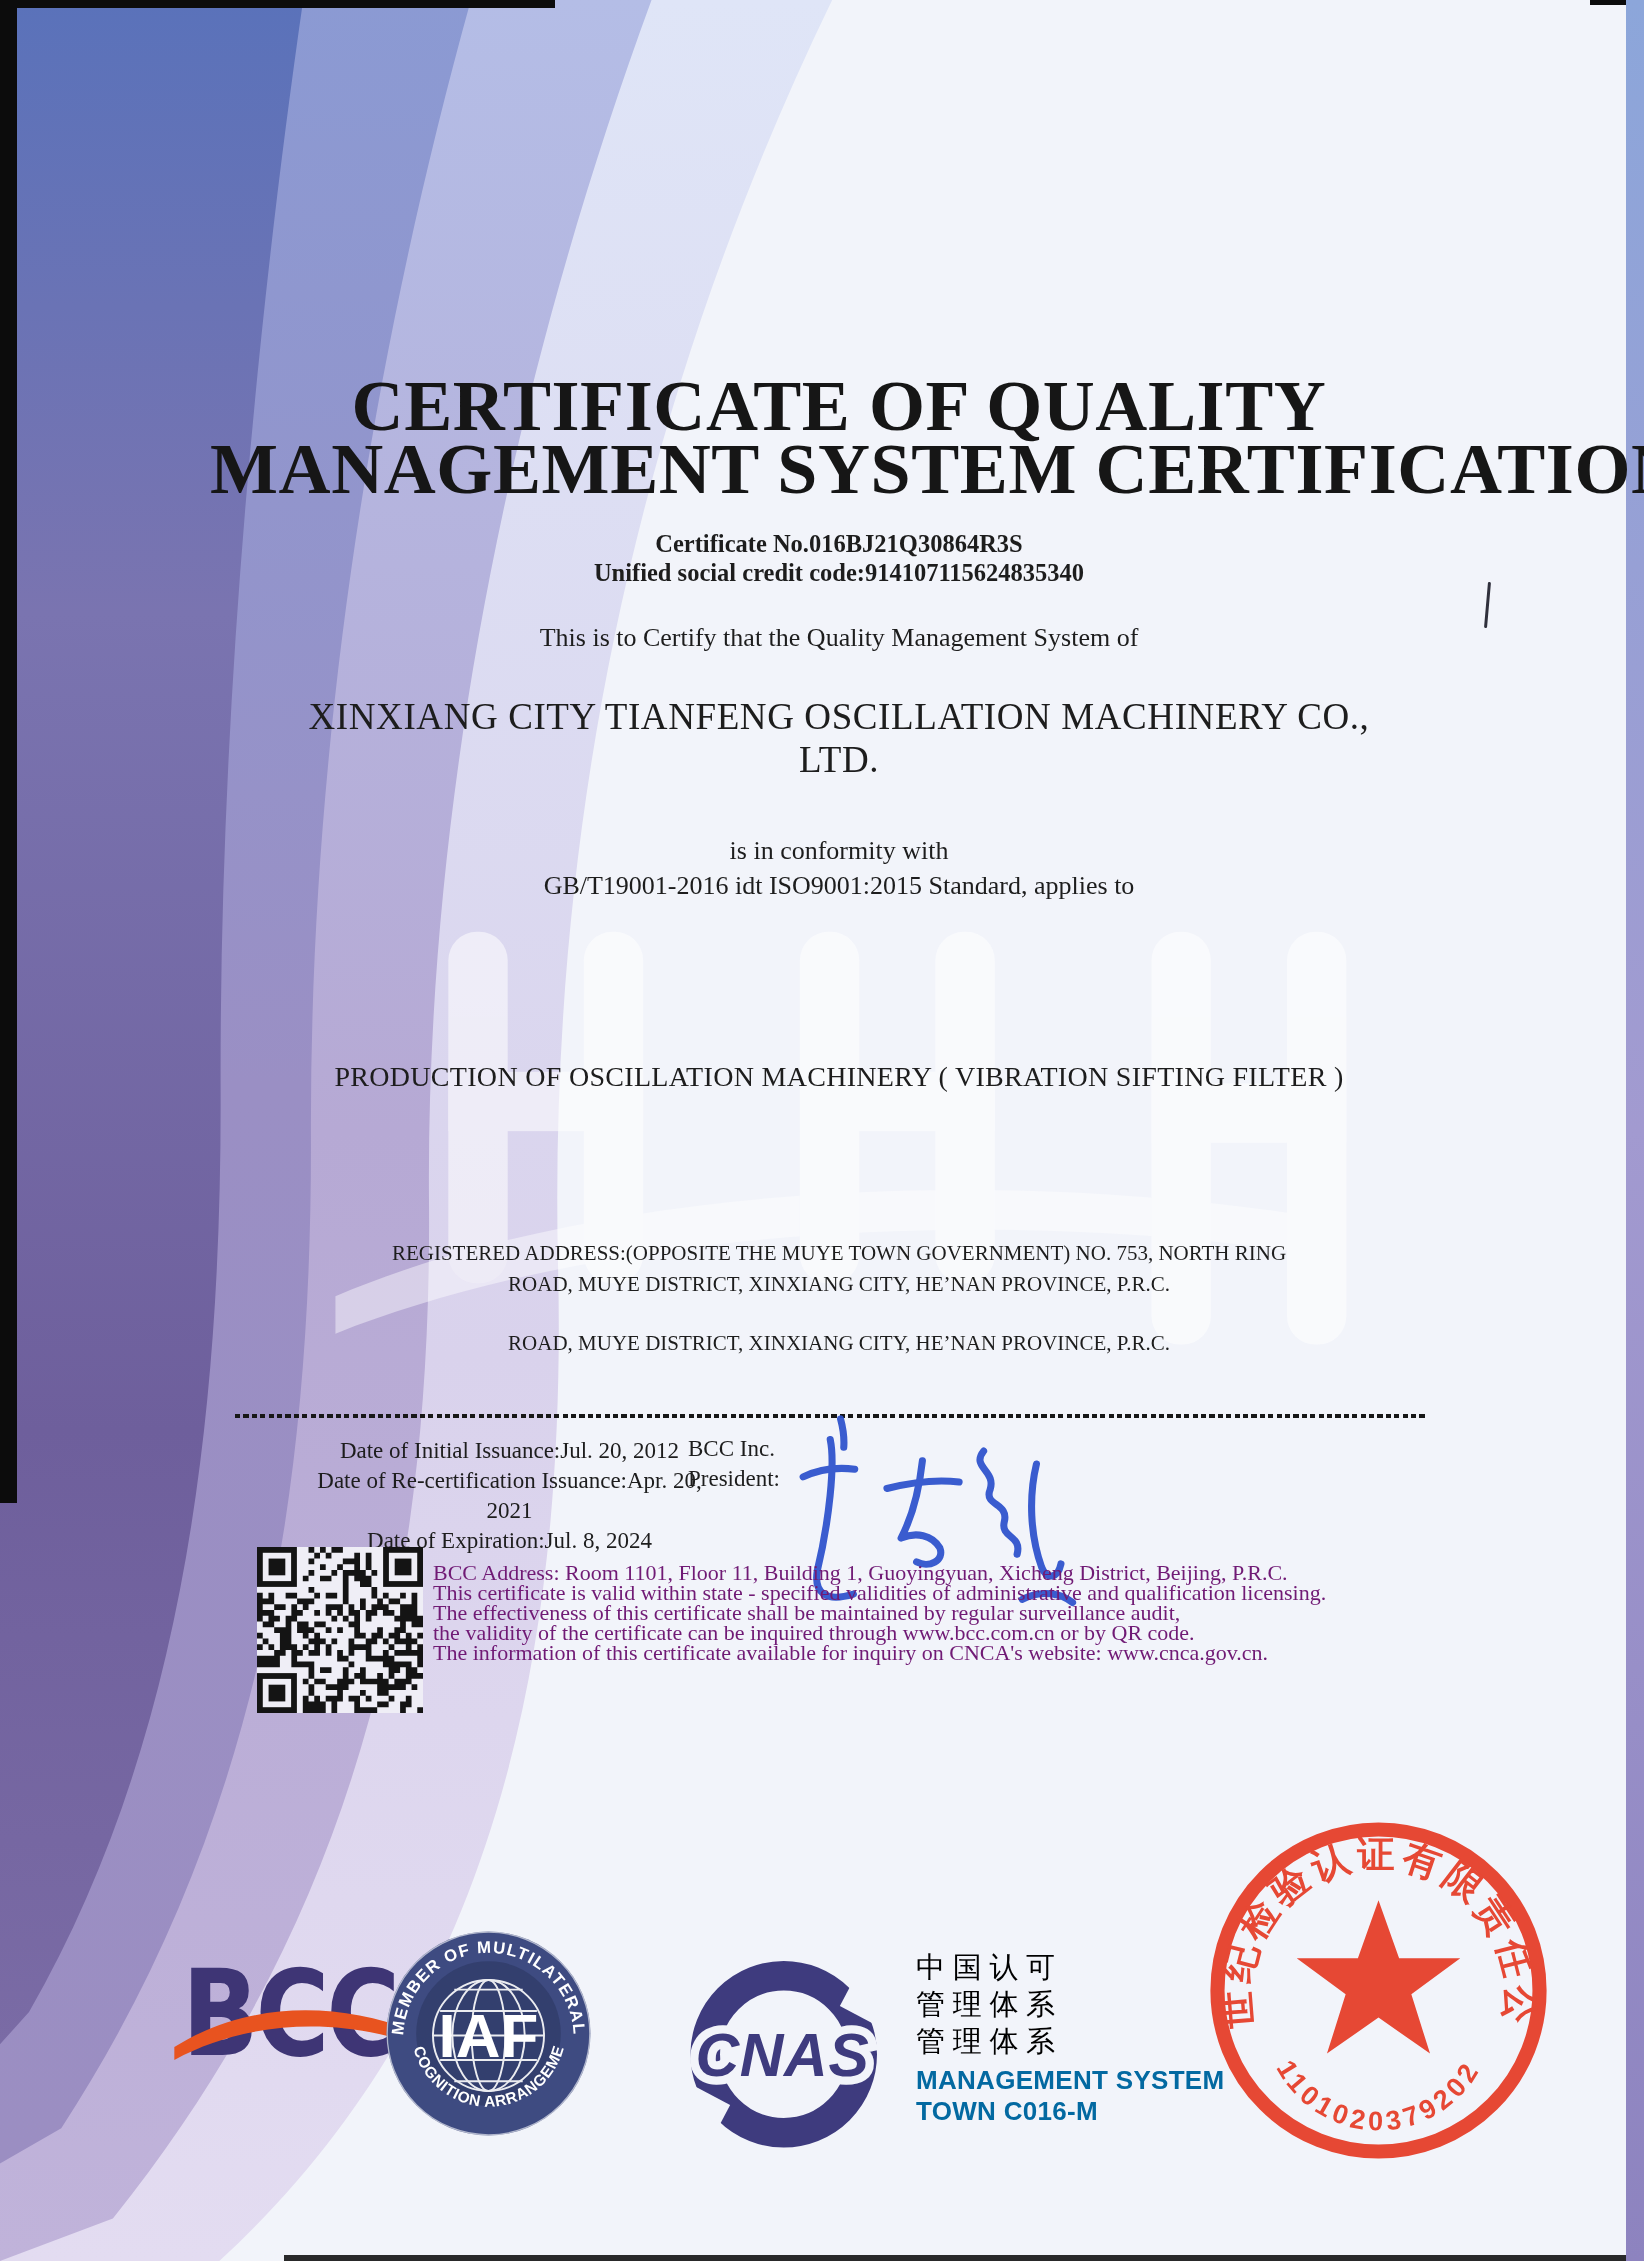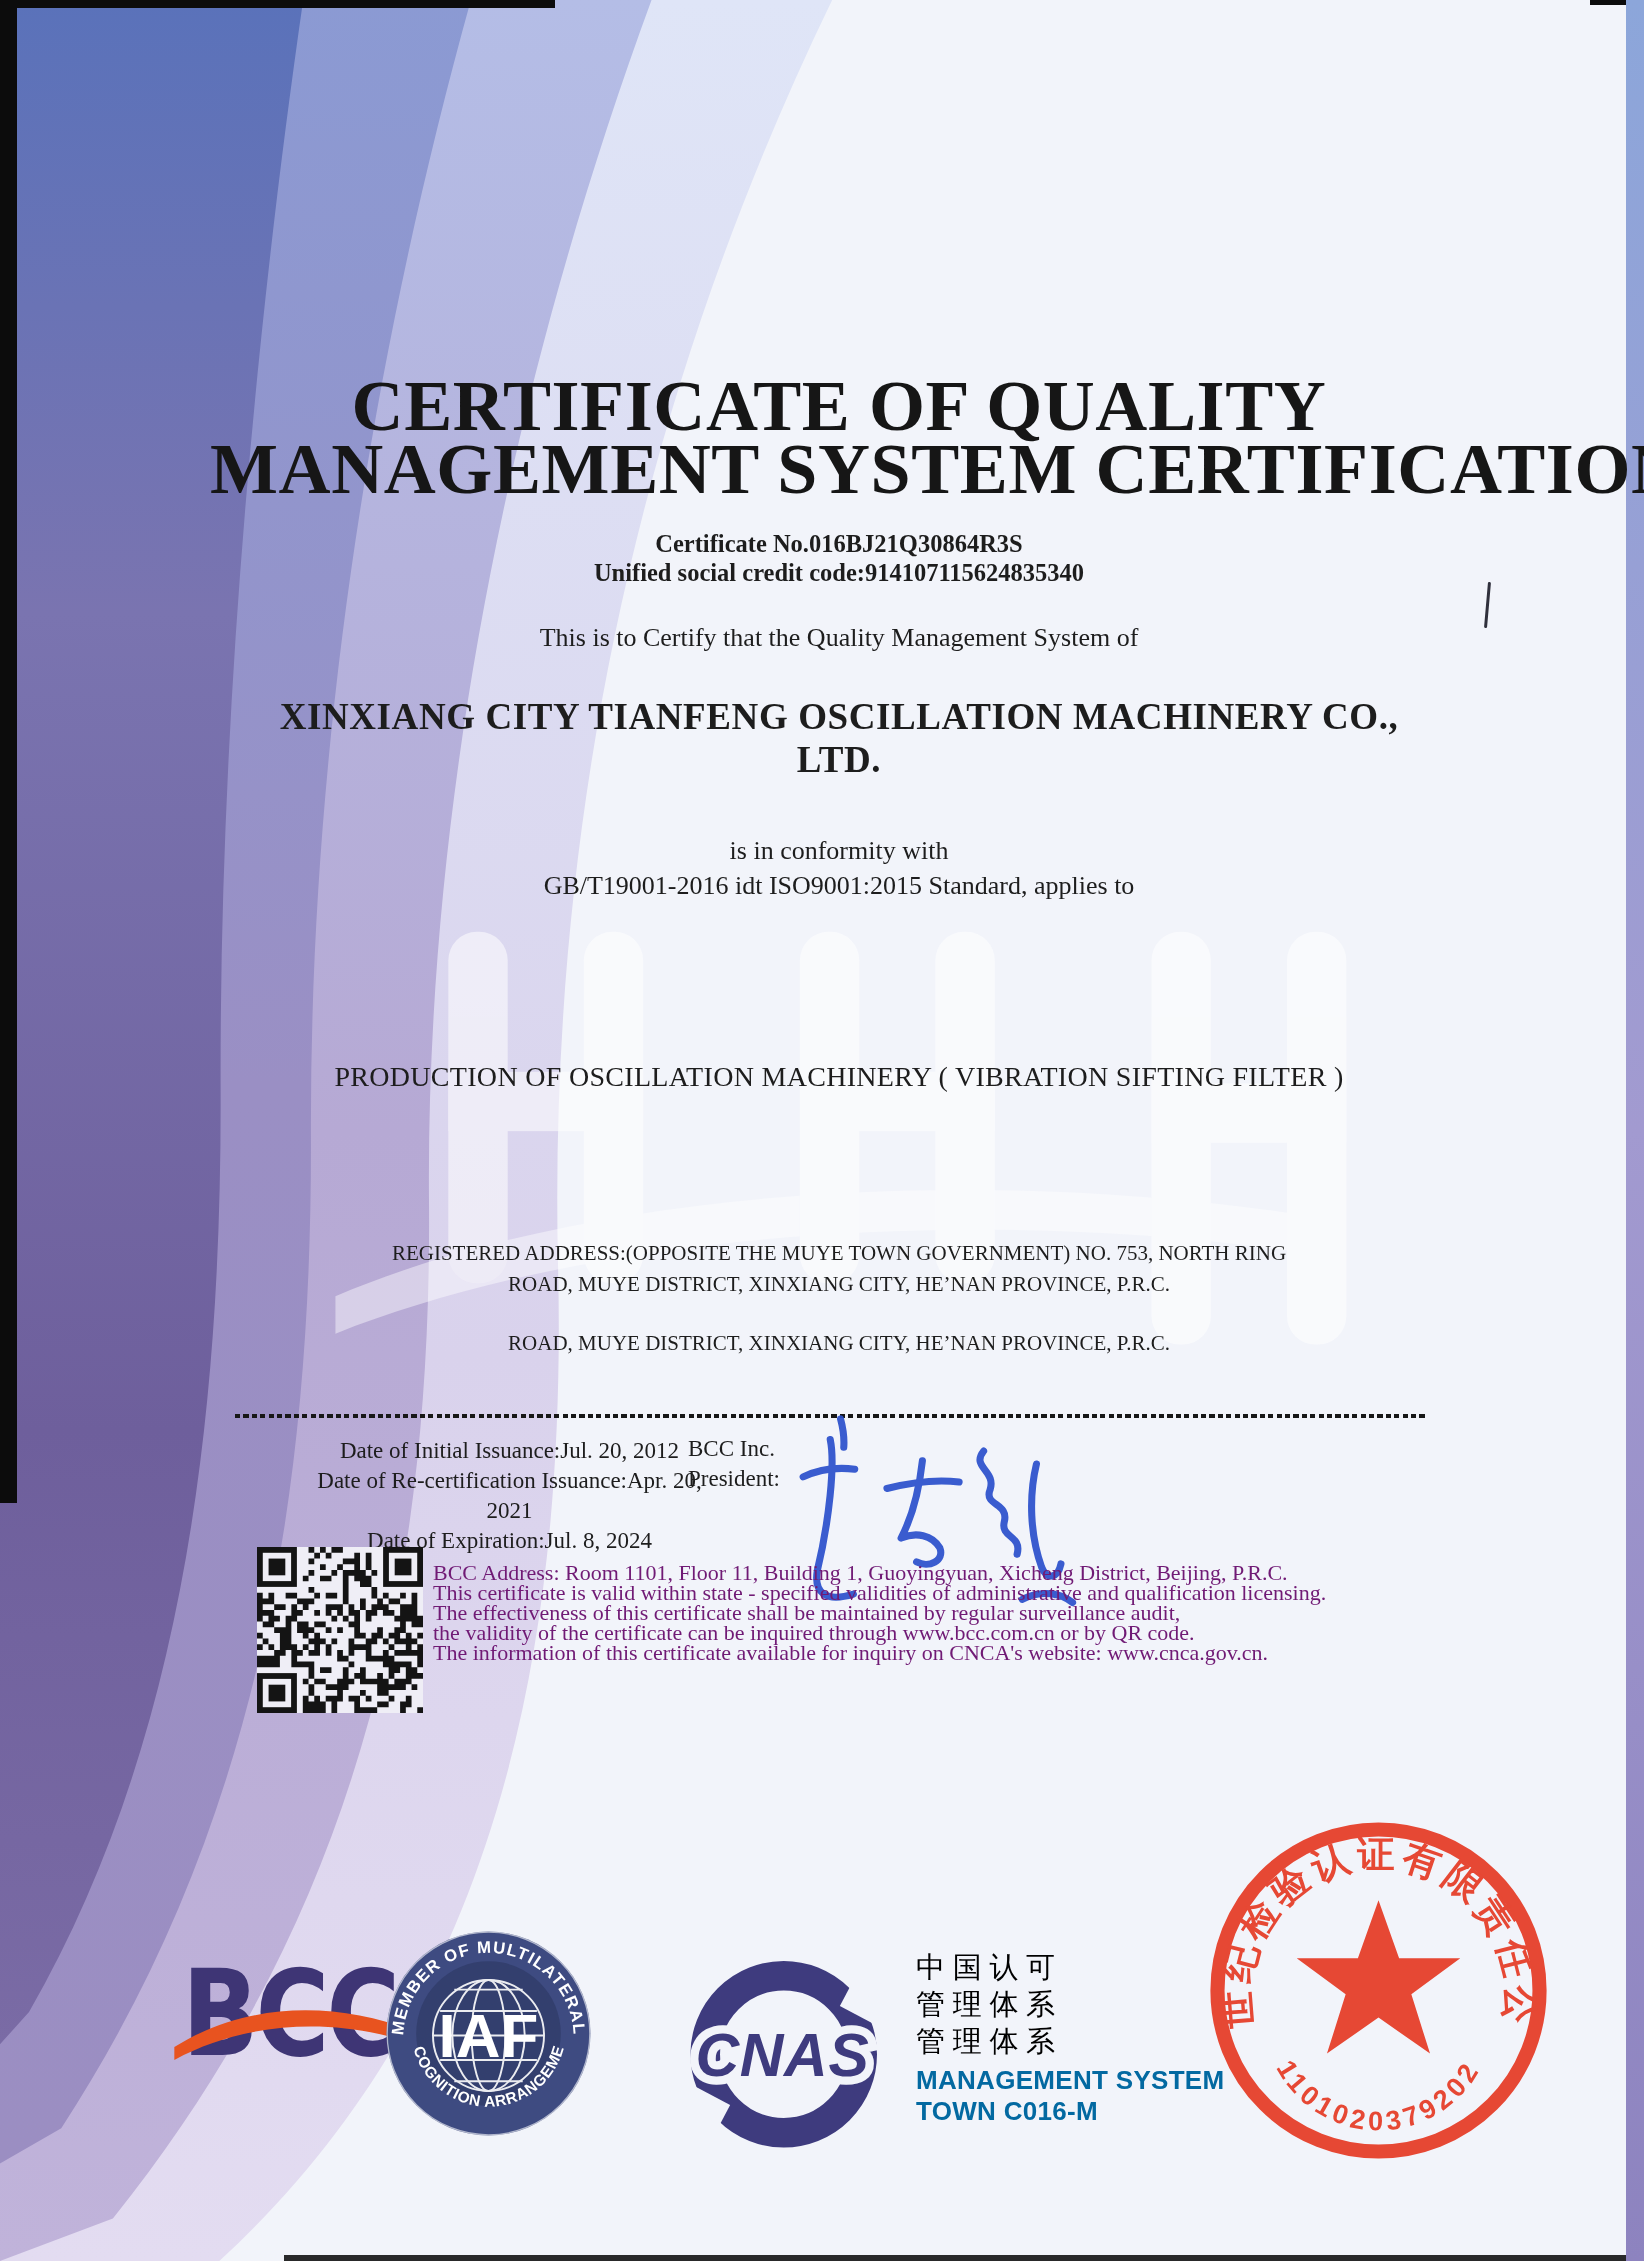--- a/index.html
+++ b/index.html
@@ -8,21 +8,21 @@
     background:#f2f4fa;
     font-family:"Liberation Serif", serif;
     color:#1d1d1d;
   }
   #bg{position:absolute;left:0;top:0;width:1645px;height:2261px;}
   .abs{position:absolute;}
   .center-line{position:absolute;left:210px;width:1258px;text-align:center;white-space:nowrap;}
   .title{font-weight:bold;font-size:72px;letter-spacing:0.6px;color:#161616;}
   .meta{font-weight:bold;font-size:24.5px;}
   .body-line{font-size:26px;}
-  .company{font-weight:bold;font-size:37px;letter-spacing:0.6px;}
+  .company{font-weight:normal;font-size:37px;letter-spacing:0.6px;}
   .scope{font-size:28px;letter-spacing:0.3px;}
   .addr{font-size:21px;line-height:30px;}
   .dotted-rule{
     position:absolute;left:235px;top:1414px;width:1192px;height:3.9px;
     background:repeating-linear-gradient(90deg,#171717 0 5.2px,transparent 5.2px 8.4px);
   }
   .dates{position:absolute;left:303px;top:1436px;width:413px;text-align:center;font-size:23px;line-height:30px;}
   .issuer{position:absolute;left:688px;top:1434px;font-size:23px;line-height:30px;}
   .fineprint{position:absolute;left:433px;top:1563px;font-size:22px;line-height:20px;color:#701a75;}
   .cn-acc{font-family:"DejaVu Sans",sans-serif;font-size:29px;letter-spacing:7.7px;color:#000000;line-height:37px;}

